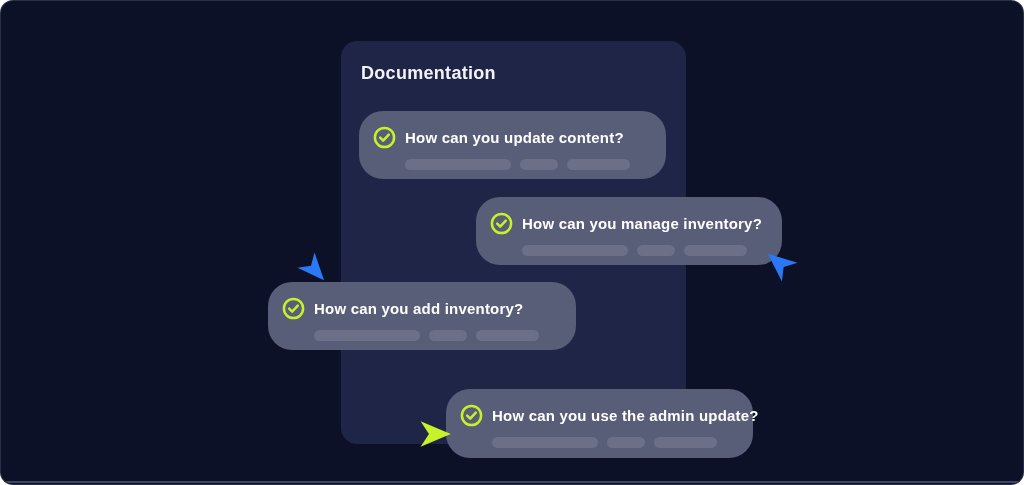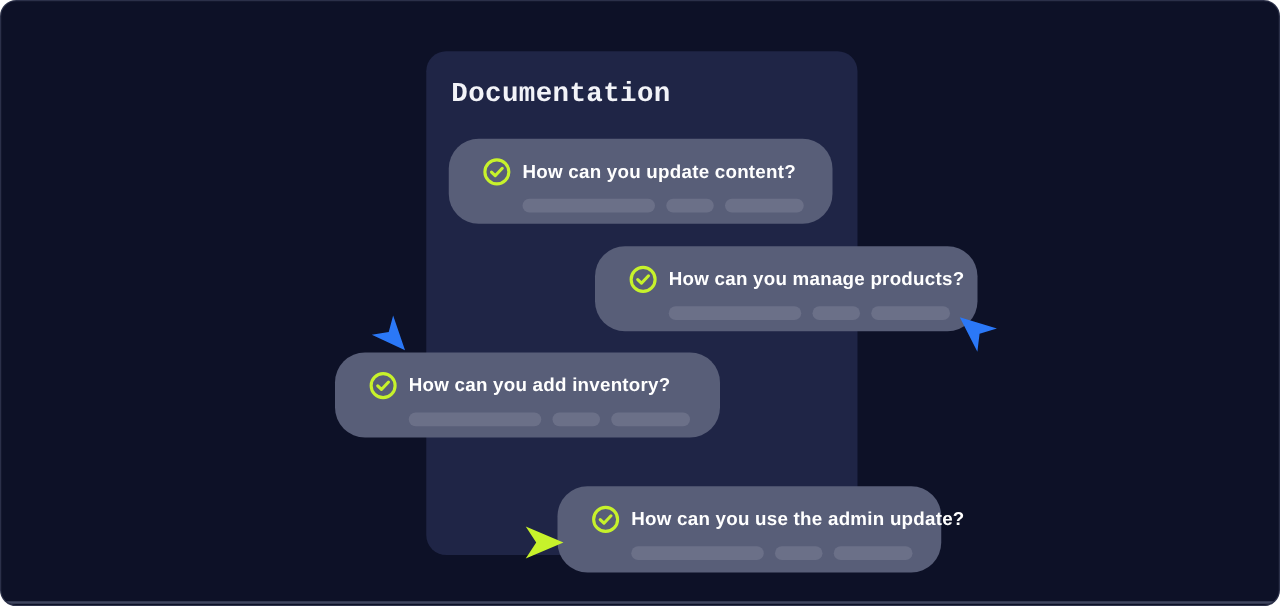--- a/index.html
+++ b/index.html
@@ -33,32 +33,31 @@
     width: 345px;
     height: 403px;
     background: var(--panel, #1f2546);
     border-radius: 16px;
   }
   .doc-title {
     position: absolute;
     left: 20px;
     top: 22px;
     margin: 0;
-    font-size: 22px;
+    font-size: 18px;
     font-weight: 600;
     letter-spacing: 0.3px;
     color: var(--text, #f2f3f8);
-    font-family: Liberation Mono, monospace;
   }
   .card {
     position: absolute;
     box-sizing: border-box;
     background: var(--card, #585e78);
     border-radius: 24px;
-    padding: 13px 20px 11px 27px;
+    padding: 13px 20px 11px 14px;
   }
   .card.c1 { left: 358px; top: 110px; width: 307px; height: 68px; }
   .card.c2 { left: 475px; top: 196px; width: 306px; height: 68px; }
   .card.c3 { left: 267px; top: 281px; width: 308px; height: 68px; }
   .card.c4 { left: 445px; top: 388px; width: 307px; height: 69px; }
   .card-row {
     display: flex;
     align-items: center;
     height: 26px;
   }
@@ -122,21 +121,21 @@
       <span class="bar w3"></span>
     </div>
   </div>
 
   <div class="card c2">
     <div class="card-row">
       <svg class="check-icon" viewBox="0 0 24 24" fill="none" stroke="currentColor" stroke-width="2.6" stroke-linecap="round" stroke-linejoin="round">
         <circle cx="12" cy="12" r="10"></circle>
         <path d="M7.5 12.2 L10.6 15.2 L16.5 9"></path>
       </svg>
-      <span class="question">How can you manage products?</span>
+      <span class="question">How can you manage inventory?</span>
     </div>
     <div class="bars">
       <span class="bar w1"></span>
       <span class="bar w2"></span>
       <span class="bar w3"></span>
     </div>
   </div>
 
   <div class="card c3">
     <div class="card-row">

